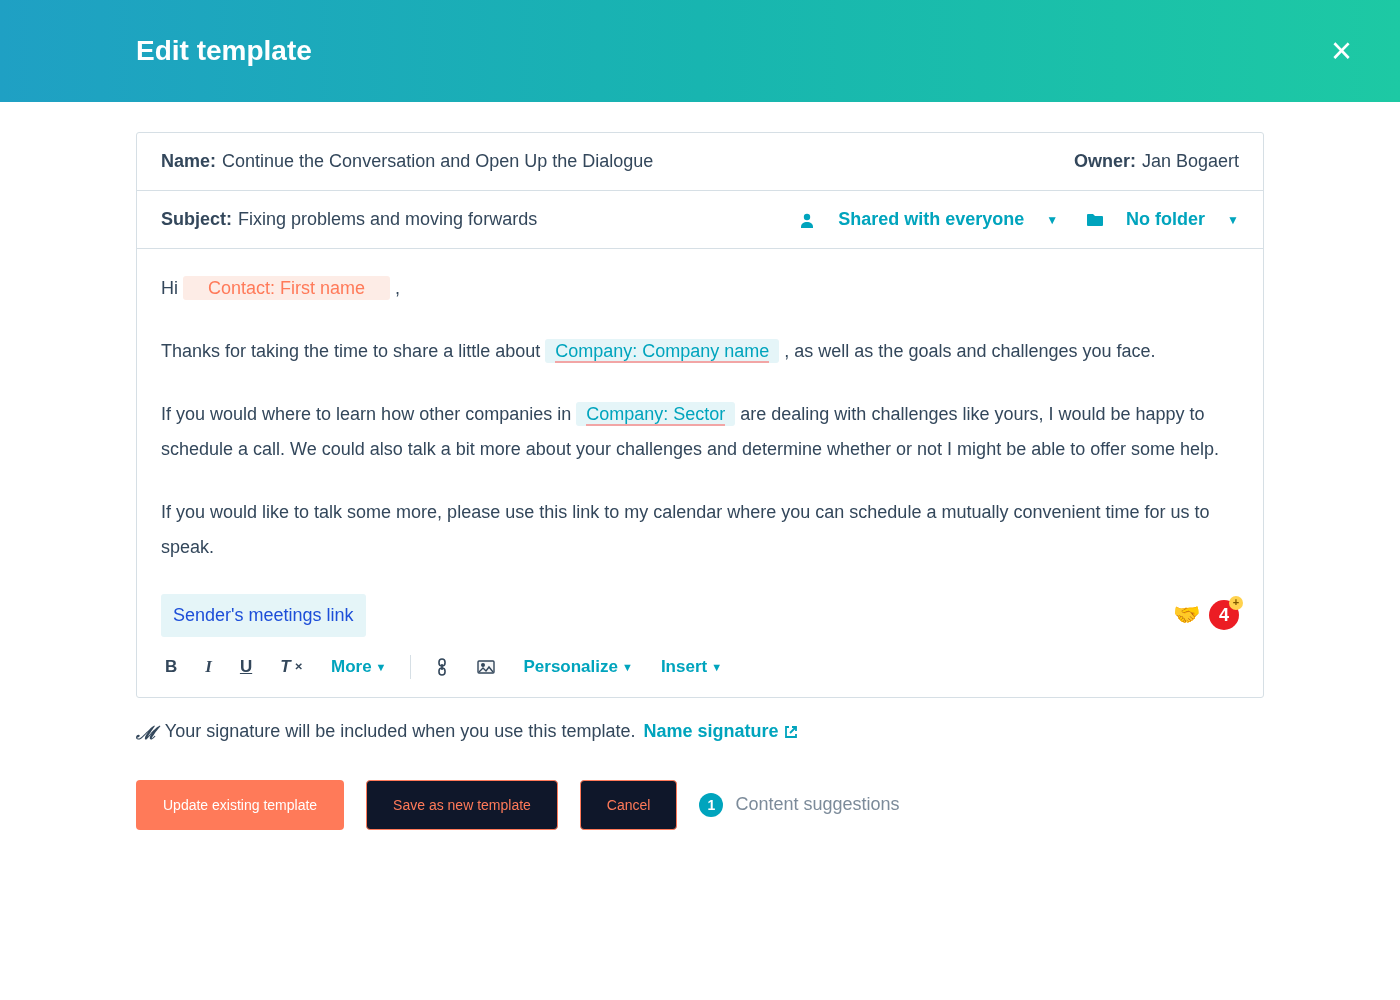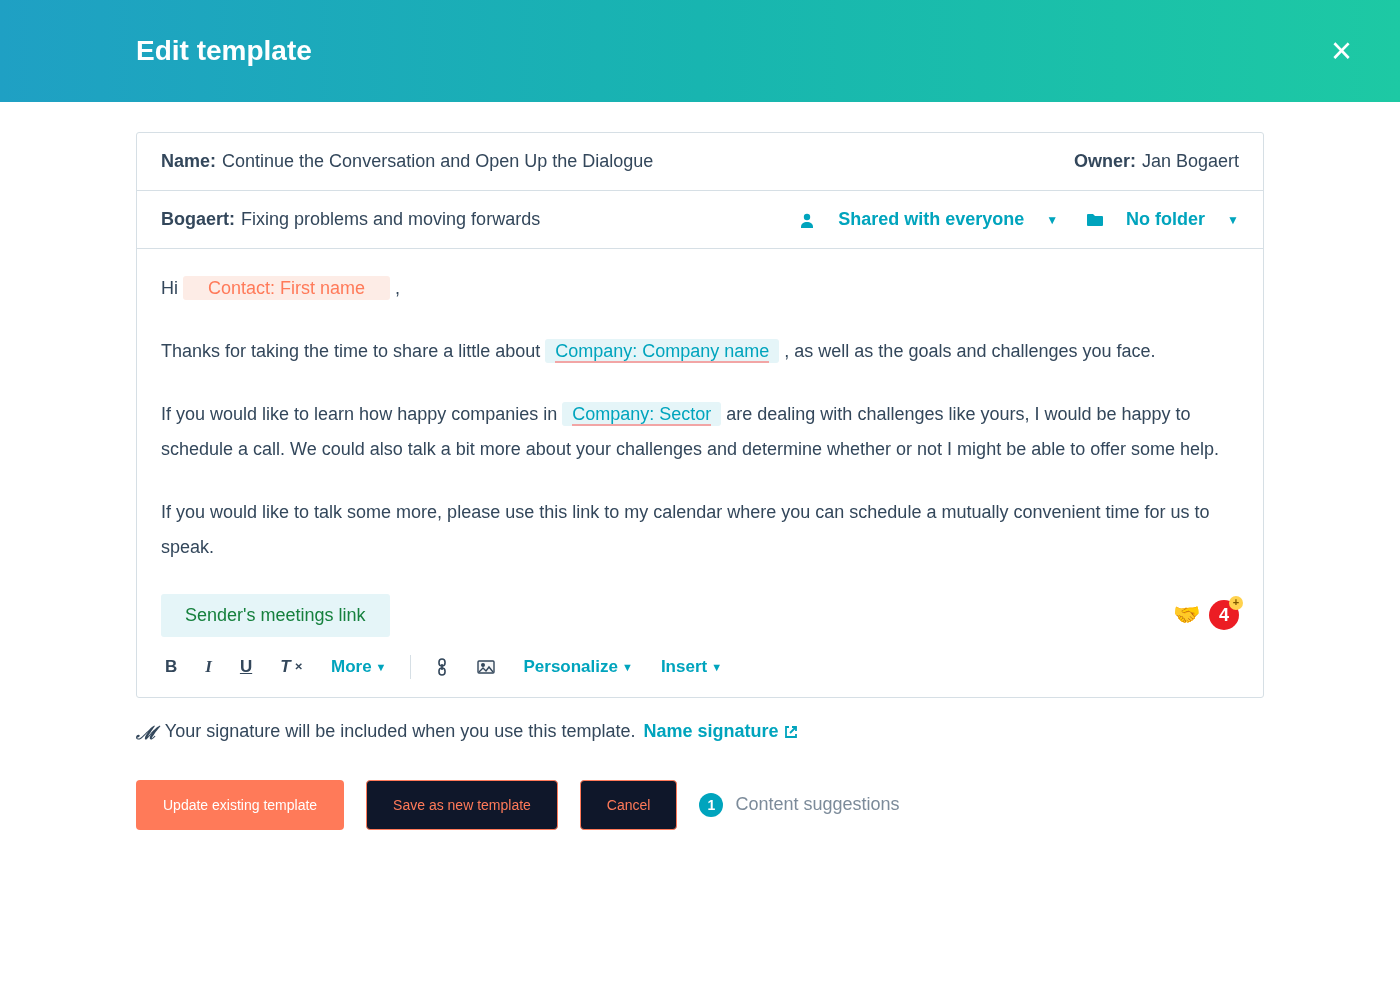--- a/index.html
+++ b/index.html
@@ -22,21 +22,21 @@
 .teal-link { color: #00a4bd; font-weight: 600; display: inline-flex; align-items: center; gap: 22px; cursor: pointer; }
 .teal-link .chev { font-size: 12px; }
 .icon-slot { display: inline-flex; width: 18px; justify-content: center; }
 
 .body-area { padding: 22px 24px 14px 24px; font-size: 18px; color: #33475b; line-height: 1.95; }
 .body-area p { margin: 0 0 28px 0; }
 
 .token-orange { background: #fdece6; color: #ff7a59; padding: 2px 25px; border-radius: 3px; font-weight: 500; }
 .token-teal { background: #e5f5f8; color: #00a4bd; padding: 2px 10px; border-radius: 3px; font-weight: 500; position: relative; }
 .token-teal .ul { border-bottom: 2px solid #f2a5a5; }
-.token-teal-plain { background: #e5f5f8; color: #15803d; padding: 4px 24px; border-radius: 3px; font-weight: 500; display: inline-block; }
+.token-teal-plain { background: #e5f5f8; color: #1d4ed8; padding: 4px 12px; border-radius: 3px; font-weight: 500; display: inline-block; }
 
 .corner-icons { float: right; display: flex; align-items: center; gap: 8px; }
 .emoji-hand { font-size: 22px; }
 .red-badge { background: #ec1d24; color: #fff; width: 30px; height: 30px; border-radius: 50%; display: flex; align-items: center; justify-content: center; font-size: 18px; font-weight: 700; position: relative; }
 .red-badge::after { content: "+"; position: absolute; top: -4px; right: -4px; background: #ffd24d; color: #7a5600; border-radius: 50%; width: 14px; height: 14px; font-size: 11px; font-weight: 800; display: flex; align-items: center; justify-content: center; }
 
 .toolbar { display: flex; align-items: center; gap: 20px; padding: 4px 24px 18px 24px; font-size: 17px; color: #33475b; }
 .tb-btn { cursor: pointer; font-weight: 600; padding: 2px 4px; display: inline-flex; align-items: center; gap: 4px; }
 .tb-btn.teal { color: #00a4bd; }
 .tb-sep { width: 1px; height: 24px; background: #d6dfe5; }
@@ -65,21 +65,21 @@
 
     <div class="row">
       <span class="lbl">Name:</span>
       <span class="val">Continue the Conversation and Open Up the Dialogue</span>
       <span class="spacer"></span>
       <span class="owner-lbl">Owner:</span>
       <span class="val">Jan Bogaert</span>
     </div>
 
     <div class="row">
-      <span class="lbl">Bogaert:</span>
+      <span class="lbl">Subject:</span>
       <span class="val">Fixing problems and moving forwards</span>
       <span class="spacer"></span>
       <span class="teal-link">
         <span class="icon-slot">
           <svg width="14" height="16" viewBox="0 0 14 16" fill="#00a4bd">
               <circle cx="7" cy="5" r="3.2"></circle>
               <path d="M1 15c0-3.3 2.7-5 6-5s6 1.7 6 5v1H1z"></path>
             </svg>
         </span>
         <span>Shared with everyone</span>
@@ -98,21 +98,21 @@
     </div>
 
     <div class="body-area">
       <p>
         <span>Hi  </span><span class="token-orange">Contact: First name</span><span> ,</span>
       </p>
       <p>
         <span>Thanks for taking the time to share a little about  </span><span class="token-teal"><span class="ul">Company: Company name</span></span><span> , as well as the goals and challenges you face.</span>
       </p>
       <p>
-        <span>If you would like to learn how happy companies in  </span><span class="token-teal"><span class="ul">Company: Sector</span></span><span>  are dealing with challenges like yours, I would be happy to schedule a call. We could also talk a bit more about your challenges and determine whether or not I might be able to offer some help.</span>
+        <span>If you would where to learn how other companies in  </span><span class="token-teal"><span class="ul">Company: Sector</span></span><span>  are dealing with challenges like yours, I would be happy to schedule a call. We could also talk a bit more about your challenges and determine whether or not I might be able to offer some help.</span>
       </p>
       <p>If you would like to talk some more, please use this link to my calendar where you can schedule a mutually convenient time for us to speak.</p>
 
       <div style="display:flex;align-items:center;">
         <span class="token-teal-plain">Sender's meetings link</span>
         <span style="flex:1"></span>
         <span class="corner-icons">
           <span class="emoji-hand">🤝</span>
           <span class="red-badge">
               <span>4</span>

